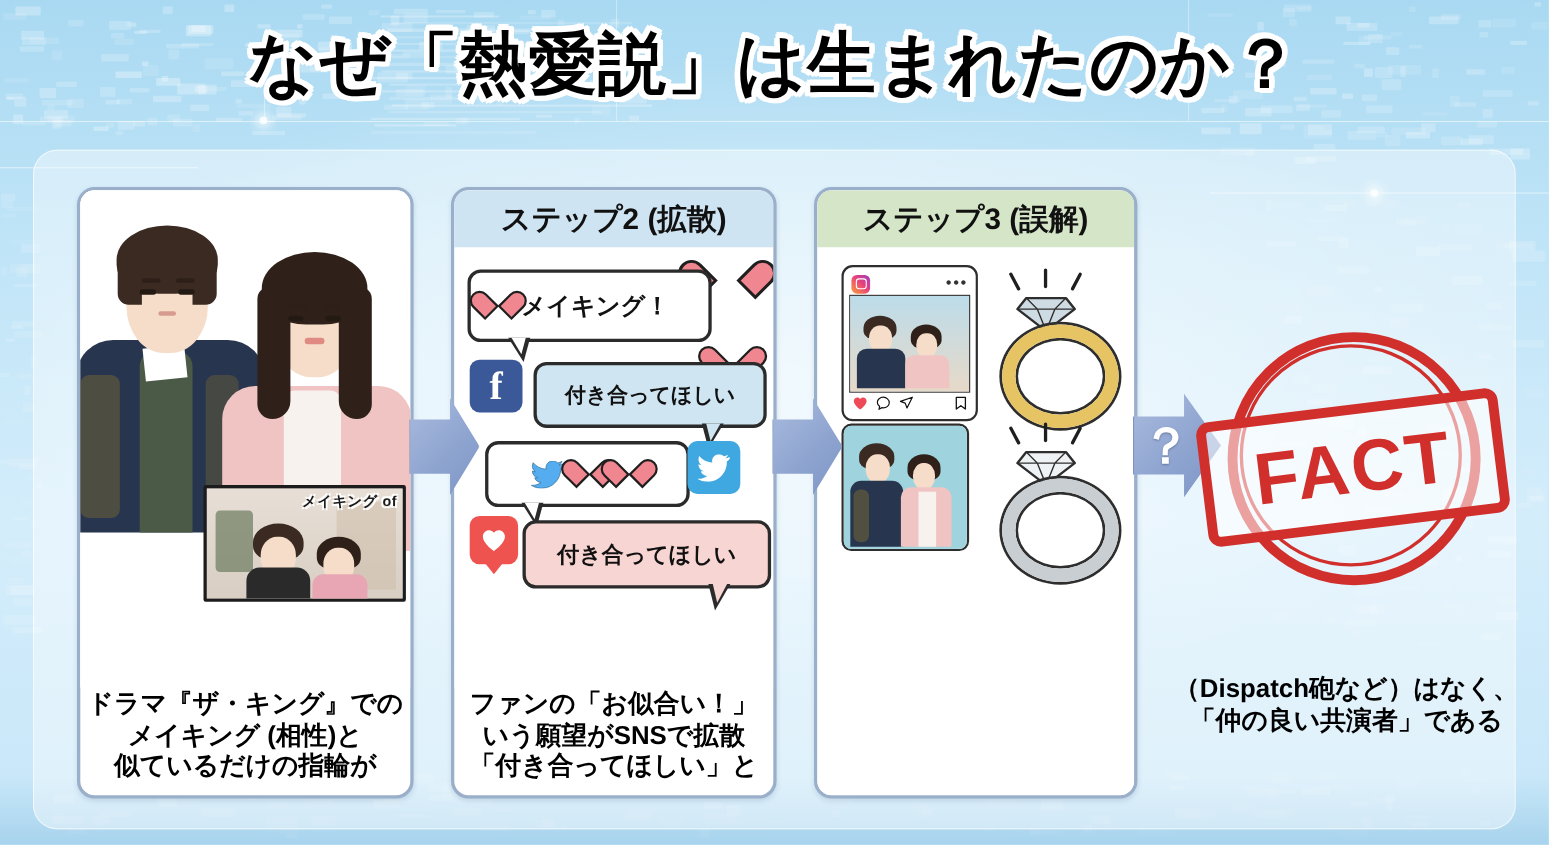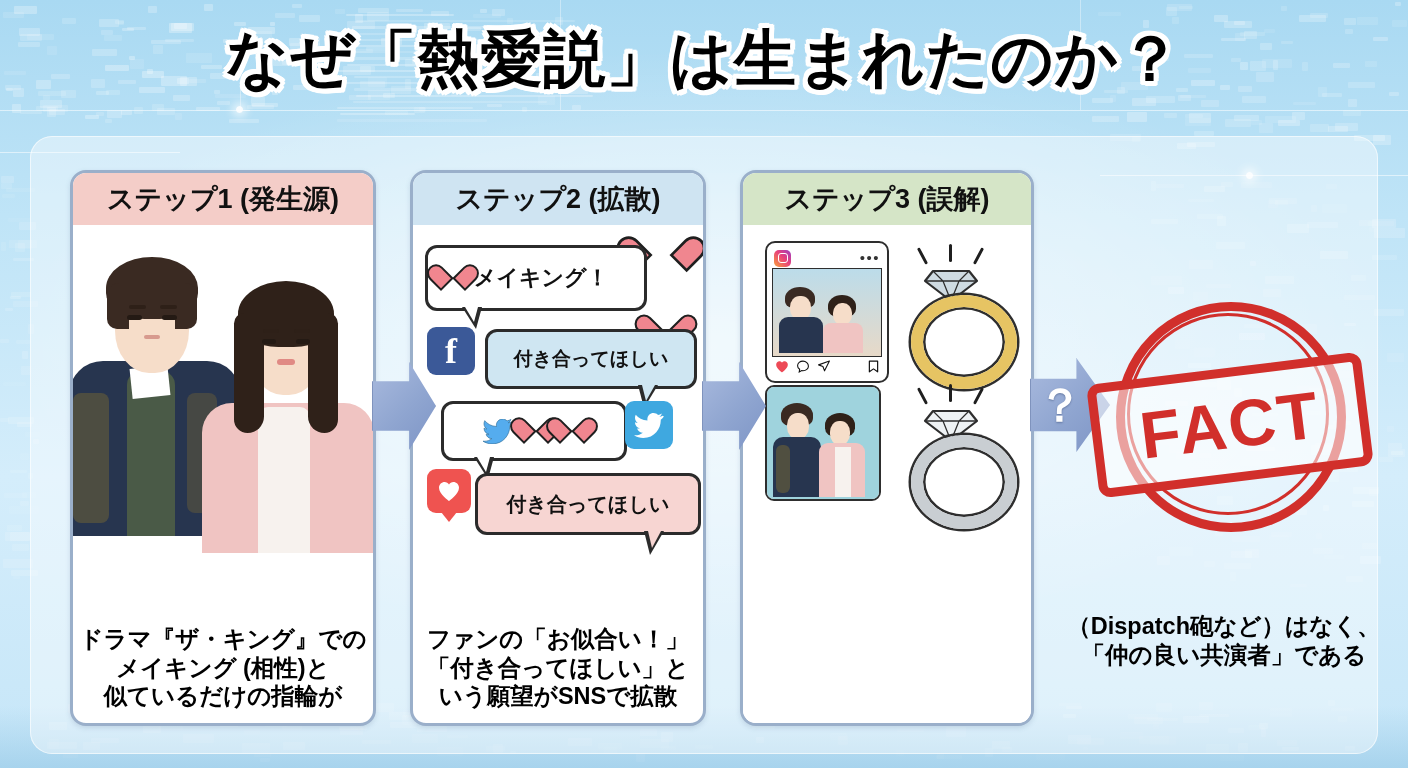--- a/index.html
+++ b/index.html
@@ -691,21 +691,20 @@
       <div class="bar" style="left: 336.665px; top: 119.4px; width: 150.732px; height: 2.2px; opacity: 0.22;"></div>
     </div>
   <div class="botstrip"></div>
 </div>
 
 <div id="title">なぜ「熱愛説」は生まれたのか？</div>
 
 <div id="board"></div>
 
 <div class="panel" id="panel1">
-  <div class="phead">ステップ1 (発生源)</div>
   <div class="pbody">
     <div class="couple">
       <div class="c-bg"></div>
 
       <div class="person" style="left:6px;top:18px;width:150px;height:290px;">
         <div class="body-m" style="left:-10px;top:118px;width:172px;height:175px;"></div>
         <div style="position:absolute;left:48px;top:128px;width:48px;height:165px;background:#4a5a47;border-radius:14px 14px 0 0;"></div>
         <div style="position:absolute;left:52px;top:124px;width:38px;height:30px;background:#fff;transform:rotate(-6deg);"></div>
         <div style="position:absolute;left:-6px;top:150px;width:36px;height:130px;background:#6d6037;opacity:.55;border-radius:8px;"></div>
         <div style="position:absolute;left:108px;top:150px;width:30px;height:120px;background:#6d6037;opacity:.45;border-radius:8px;"></div>
@@ -727,20 +726,32 @@
         <div class="hair" style="left:30px;top:8px;width:96px;height:66px;background:#2f2119;"></div>
         <div style="position:absolute;left:26px;top:40px;width:30px;height:120px;background:#2f2119;border-radius:14px 0 22px 18px;"></div>
         <div style="position:absolute;left:100px;top:40px;width:30px;height:120px;background:#2f2119;border-radius:0 14px 18px 22px;"></div>
         <div style="position:absolute;left:54px;top:66px;width:14px;height:5px;background:#241a14;border-radius:3px;"></div>
         <div style="position:absolute;left:88px;top:66px;width:14px;height:5px;background:#241a14;border-radius:3px;"></div>
         <div style="position:absolute;left:55px;top:56px;width:16px;height:3.5px;background:#2e2018;border-radius:3px;"></div>
         <div style="position:absolute;left:86px;top:56px;width:16px;height:3.5px;background:#2e2018;border-radius:3px;"></div>
         <div style="position:absolute;left:69px;top:86px;width:18px;height:6px;background:#e08a84;border-radius:4px;"></div>
       </div>
 
+      <div class="making">
+        <div style="position:absolute;inset:0;background:linear-gradient(180deg,#e7dfd6 0%,#d8cec3 100%);"></div>
+        <div style="position:absolute;left:8px;top:20px;width:34px;height:56px;background:#6c7a5e;border-radius:4px;opacity:.7;"></div>
+        <div style="position:absolute;left:118px;top:12px;width:54px;height:80px;background:#d0c0ad;opacity:.6;"></div>
+        <div style="position:absolute;left:42px;top:32px;width:46px;height:34px;background:#3a2a22;border-radius:50% 50% 40% 40%;"></div>
+        <div style="position:absolute;left:49px;top:44px;width:32px;height:36px;background:#f6ddc9;border-radius:46%;"></div>
+        <div style="position:absolute;left:36px;top:72px;width:58px;height:30px;background:#2a2a2a;border-radius:12px 12px 0 0;"></div>
+        <div style="position:absolute;left:100px;top:44px;width:40px;height:30px;background:#2f2119;border-radius:50% 50% 36% 36%;"></div>
+        <div style="position:absolute;left:106px;top:54px;width:28px;height:32px;background:#f6ddc9;border-radius:46%;"></div>
+        <div style="position:absolute;left:96px;top:78px;width:50px;height:24px;background:#e8a6b4;border-radius:10px 10px 0 0;"></div>
+        <div class="mlabel">メイキング of</div>
+      </div>
     </div>
   </div>
   <div class="pcap">
     <div>ドラマ『ザ・キング』での</div>
     <div>メイキング (相性)と</div>
     <div>似ているだけの指輪が</div>
   </div>
 </div>
 
 <div class="arrow" id="arrow1"></div>
@@ -793,22 +804,22 @@
     </div>
 
     <div class="bub" style="left:62px;top:248px;width:196px;height:56px;background:#f7d5d2;font-size:20px;justify-content:center;">
       <span>付き合ってほしい</span>
       <span style="position:absolute;right:34px;bottom:-23px;width:0;height:0;border-left:6px solid transparent;border-right:14px solid transparent;border-top:24px solid #2b2b2b;"></span>
       <span style="position:absolute;right:37px;bottom:-16px;width:0;height:0;border-left:4px solid transparent;border-right:9px solid transparent;border-top:17px solid #f7d5d2;"></span>
     </div>
   </div>
   <div class="pcap">
     <div>ファンの「お似合い！」</div>
+    <div>いう願望がSNSで拡散</div>
     <div>「付き合ってほしい」と</div>
-    <div>いう願望がSNSで拡散</div>
   </div>
 </div>
 
 <div class="arrow" id="arrow2"></div>
 
 <div class="panel" id="panel3">
   <div class="phead">ステップ3 (誤解)</div>
   <div class="pbody">
 
     <div class="igcard" style="left:22px;top:16px;width:110px;height:128px;">

